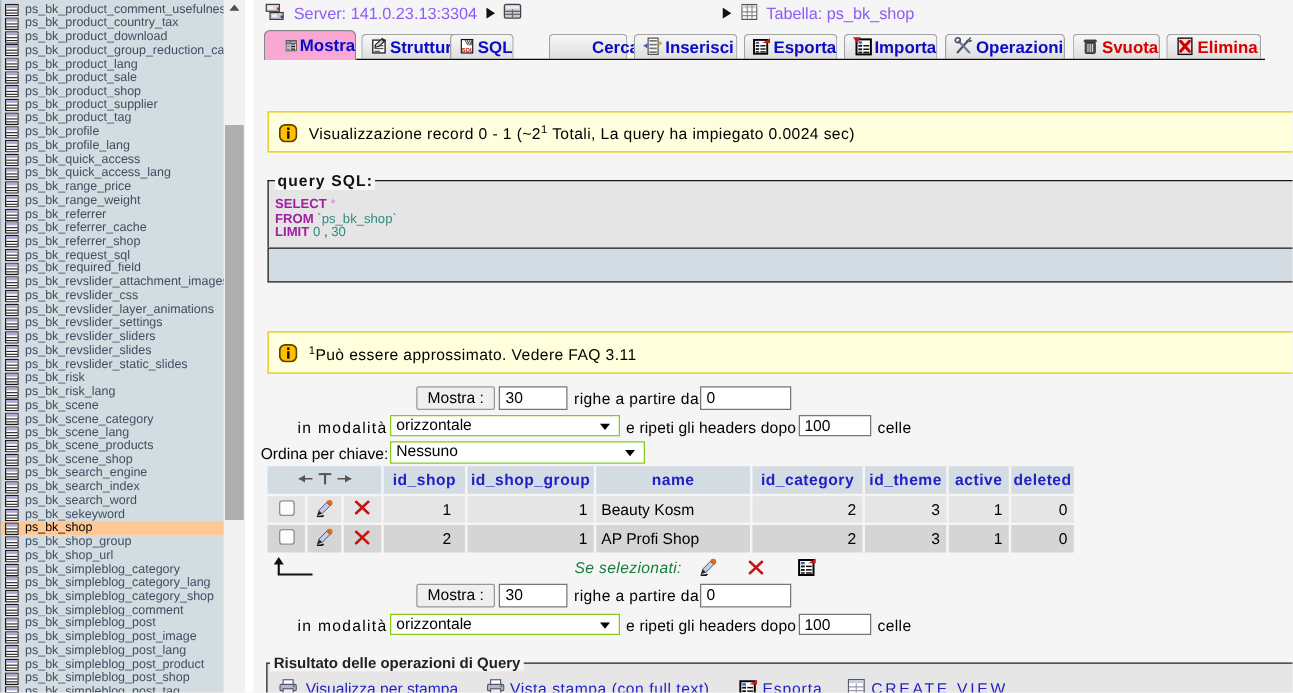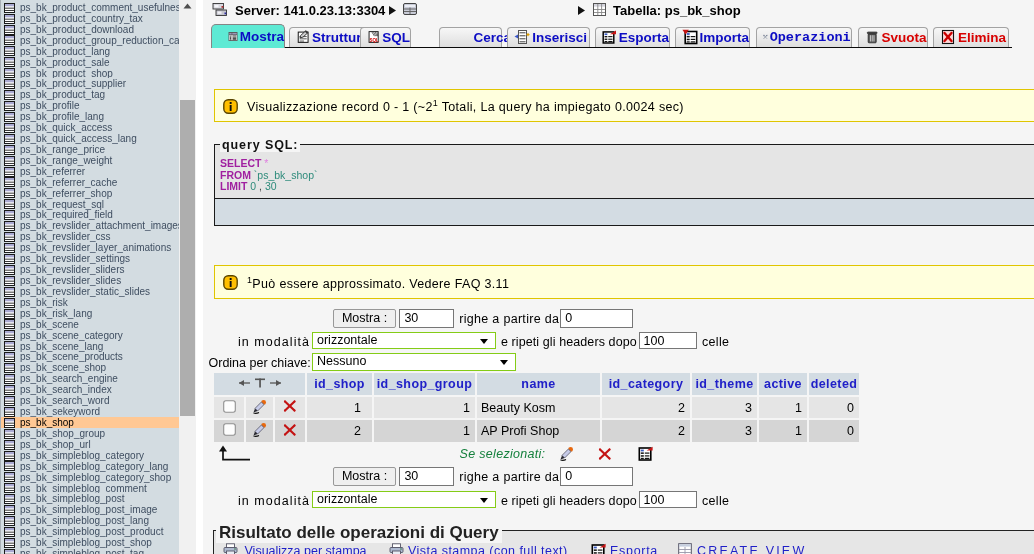--- a/index.html
+++ b/index.html
@@ -14,27 +14,27 @@
 .ni.hilite { background:#ffc894; color:#000; }
 
 #sscroll { position:absolute; left:179px; top:0; width:17px; height:554px; background:#f1f1f1; }
 #sscroll .thumb { position:absolute; left:1px; top:100px; width:15px; height:316px; background:#aeaeae; }
 #sscroll .arr { position:absolute; left:4px; top:2px; }
 #framediv { position:absolute; left:196px; top:0; width:7px; height:554px; background:#ffffff; }
 
 #main { position:absolute; left:203px; top:0; width:831px; height:554px;
   background:#f5f5f5; overflow:hidden; }
 #crumb { position:absolute; left:0; top:0; width:831px; height:20px;
-  font-weight:bold; font-size:13px; color:#000000; white-space:nowrap; }
+  font-weight:normal; font-size:13px; color:#8b5cf6; white-space:nowrap; }
 #crumb > * { position:absolute; }
 #crumb .t { top:3px; }
 
 .tab { position:absolute; display:flex; align-items:center; white-space:nowrap;
   font-weight:bold; font-size:13.5px; color:#0c0cc4; }
-.tab.on { top:24.3px; height:24px; background:#5eead4; border:1px solid #858585;
+.tab.on { top:24.3px; height:24px; background:#f9a8d4; border:1px solid #858585;
   border-bottom:none; border-radius:5px 5px 0 0; z-index:3; padding-left:16px; }
 .tab.off { top:26.5px; height:20.5px; background:linear-gradient(#f7f7f7,#dedede);
   border:1px solid #a3a3a3; border-bottom:none; border-radius:4px 4px 0 0; z-index:1; padding-left:6px;align-items:center; }
 .tab .tx { margin-left:2px; }
 .tab.red { color:#d80000; }
 #tabline { position:absolute; left:82px; top:46.8px; width:727px; height:1.4px;
   background:#0a0a0a; z-index:2; }
 
 .notice { position:absolute; left:11px; width:1100px; background:#ffffdd;
   border:1px solid #e0c500; font-size:12.5px; color:#000; }
@@ -50,21 +50,21 @@
   line-height:11.6px; white-space:pre; color:#444; }
 #sqlcode .kw { color:#a020a0; font-weight:bold; }
 #sqlcode .st { color:#e082e0; }
 #sqlcode .bt { color:#2e8b7b; }
 #sqlcode .dg { color:#2e8b7b; }
 #fs2 { position:absolute; left:11px; top:198px; width:1100px; height:28px;
   background:#d3dce3; border:1px solid #1a1a1a; }
 #fs3 { position:absolute; left:10px; top:530px; width:1100px; height:60px;
   background:#e6e6e6; border:1px solid #222; }
 #fs3leg { position:absolute; left:13px; top:523px; background:#f5f5f5; padding:0 3px;
-  font-weight:bold; font-size:17px; color:#222; z-index:2; }
+  font-weight:bold; font-size:12px; color:#222; z-index:2; }
 #links { position:absolute; left:0; top:543px; width:831px; height:12px;
   font-size:12.5px; color:#1f1fc8; white-space:nowrap; z-index:2; }
 #links > span { position:absolute; }
 
 .btn { position:absolute; background:#efefef; border:1px solid #989898; border-radius:2px;
   font-size:12.5px; color:#000; text-align:center; line-height:17px; }
 .inp { position:absolute; background:#fff; border:1px solid #767676; font-size:12.5px;
   color:#000; padding-left:4px; line-height:17px; }
 .ddl { position:absolute; background:#fff; border:1px solid #84cc16; font-size:12.5px;
   color:#000; padding-left:4px; line-height:15.5px; }
@@ -692,21 +692,21 @@
           <rect x="4.7" y="9.7" width="3" height="1.5"></rect>
           <rect x="4.7" y="12.3" width="3" height="1.2"></rect>
           <rect x="8.7" y="7.0" width="4.6" height="1.2"></rect>
           <rect x="8.7" y="9.8" width="4.6" height="1.2"></rect>
           <rect x="8.7" y="12.3" width="4.6" height="1.2"></rect>
         </g>
         <polygon points="0.4,0.8 6.8,0.8 3.6,5.4" fill="#c81414"></polygon>
       </svg>
       <span class="tx">Importa</span>
     </div>
-  <div class="tab off" style="left:552.8px;width:95.9px;font-family:Liberation Mono, monospace;">
+  <div class="tab off" style="left:552.8px;width:95.9px;">
       <svg width="16" height="16" viewBox="0 0 16 16">
         <g stroke="#44506a" stroke-width="1.6" stroke-linecap="round">
           <line x1="3" y1="13" x2="11" y2="4"></line>
         </g>
         <path d="M10 4 L13.5 1 L12 4.5 L14.5 3.5 Z" fill="#9aa6c0" stroke="#44506a" stroke-width="0.8"></path>
         <g stroke="#6a7694" stroke-width="1.6" stroke-linecap="round">
           <line x1="4" y1="4" x2="12.5" y2="13"></line>
         </g>
         <circle cx="3.2" cy="3.2" r="2" fill="none" stroke="#44506a" stroke-width="1.3"></circle>
       </svg>

